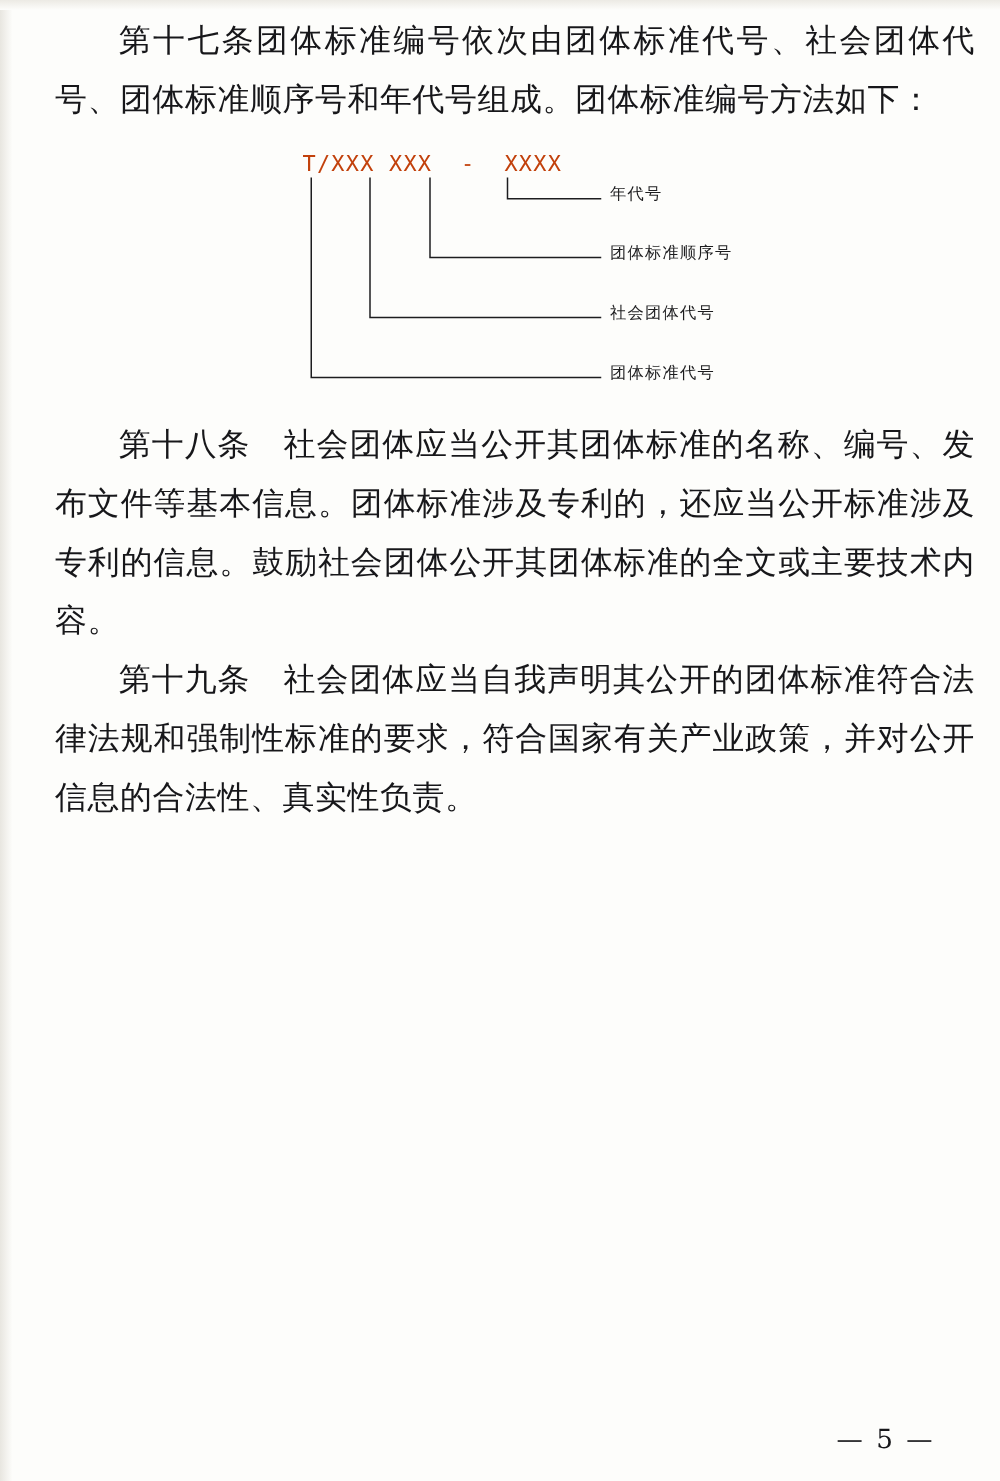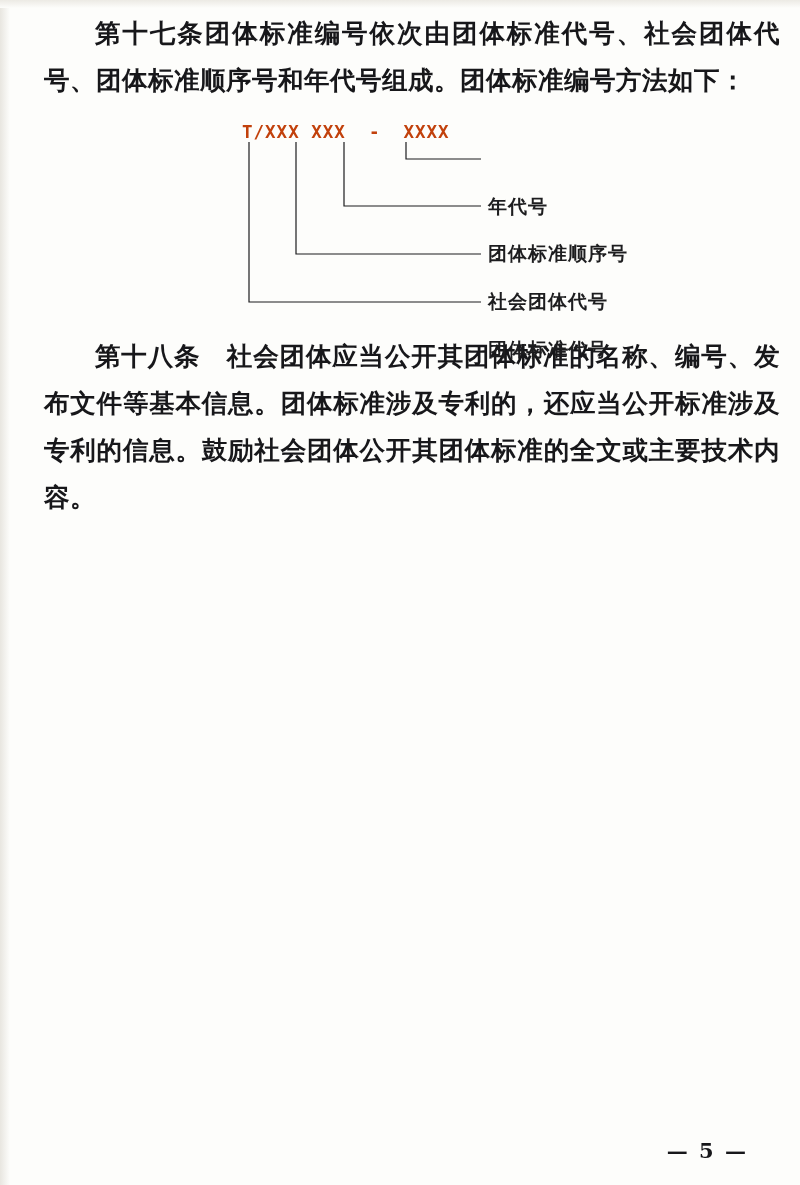--- a/index.html
+++ b/index.html
@@ -14,21 +14,20 @@
     color: #1b1b1b;
     position: relative;
     overflow: hidden;
   }
   .page {
     position: relative;
     width: 800px;
     height: 1185px;
     box-sizing: border-box;
     padding: 10px 20px 0 44px;
-    font-weight: bold;
   }
   .para {
     font-size: 25.5px;
     line-height: 47px;
     letter-spacing: 0.5px;
     text-align: justify;
     text-justify: inter-ideograph;
     margin: 0;
     color: #17171a;
   }
@@ -48,26 +47,25 @@
     left: 198px;
     top: 8px;
     font-family: "DejaVu Sans Mono", "Liberation Mono", monospace;
     font-size: 17.5px;
     letter-spacing: 1px;
     color: #c2410c;
     white-space: pre;
   }
   .leg {
     position: absolute;
-    font-size: 19px;
+    font-size: 13px;
     font-family: "DejaVu Serif", "Liberation Serif", serif;
     color: #1d1d1f;
     letter-spacing: 1px;
     white-space: nowrap;
-    margin-top: 48px;
   }
   .leg1 { left: 444px; top: 32px; }
   .leg2 { left: 444px; top: 79px; }
   .leg3 { left: 444px; top: 127px; }
   .leg4 { left: 444px; top: 175px; }
   .diagram svg {
     position: absolute;
     left: 0;
     top: 0;
   }
@@ -123,15 +121,16 @@
       </g>
     </svg>
 
     <div class="leg leg1">年代号</div>
     <div class="leg leg2">团体标准顺序号</div>
     <div class="leg leg3">社会团体代号</div>
     <div class="leg leg4">团体标准代号</div>
   </div>
 
   <p class="para indent">第十八条　社会团体应当公开其团体标准的名称、编号、发布文件等基本信息。团体标准涉及专利的，还应当公开标准涉及专利的信息。鼓励社会团体公开其团体标准的全文或主要技术内容。</p>
+  <p class="para indent">第十九条　社会团体应当自我声明其公开的团体标准符合法律法规和强制性标准的要求，符合国家有关产业政策，并对公开信息的合法性、真实性负责。</p>
 
   <div class="footer">— 5 —</div>
 </div>
 
 </body></html>

